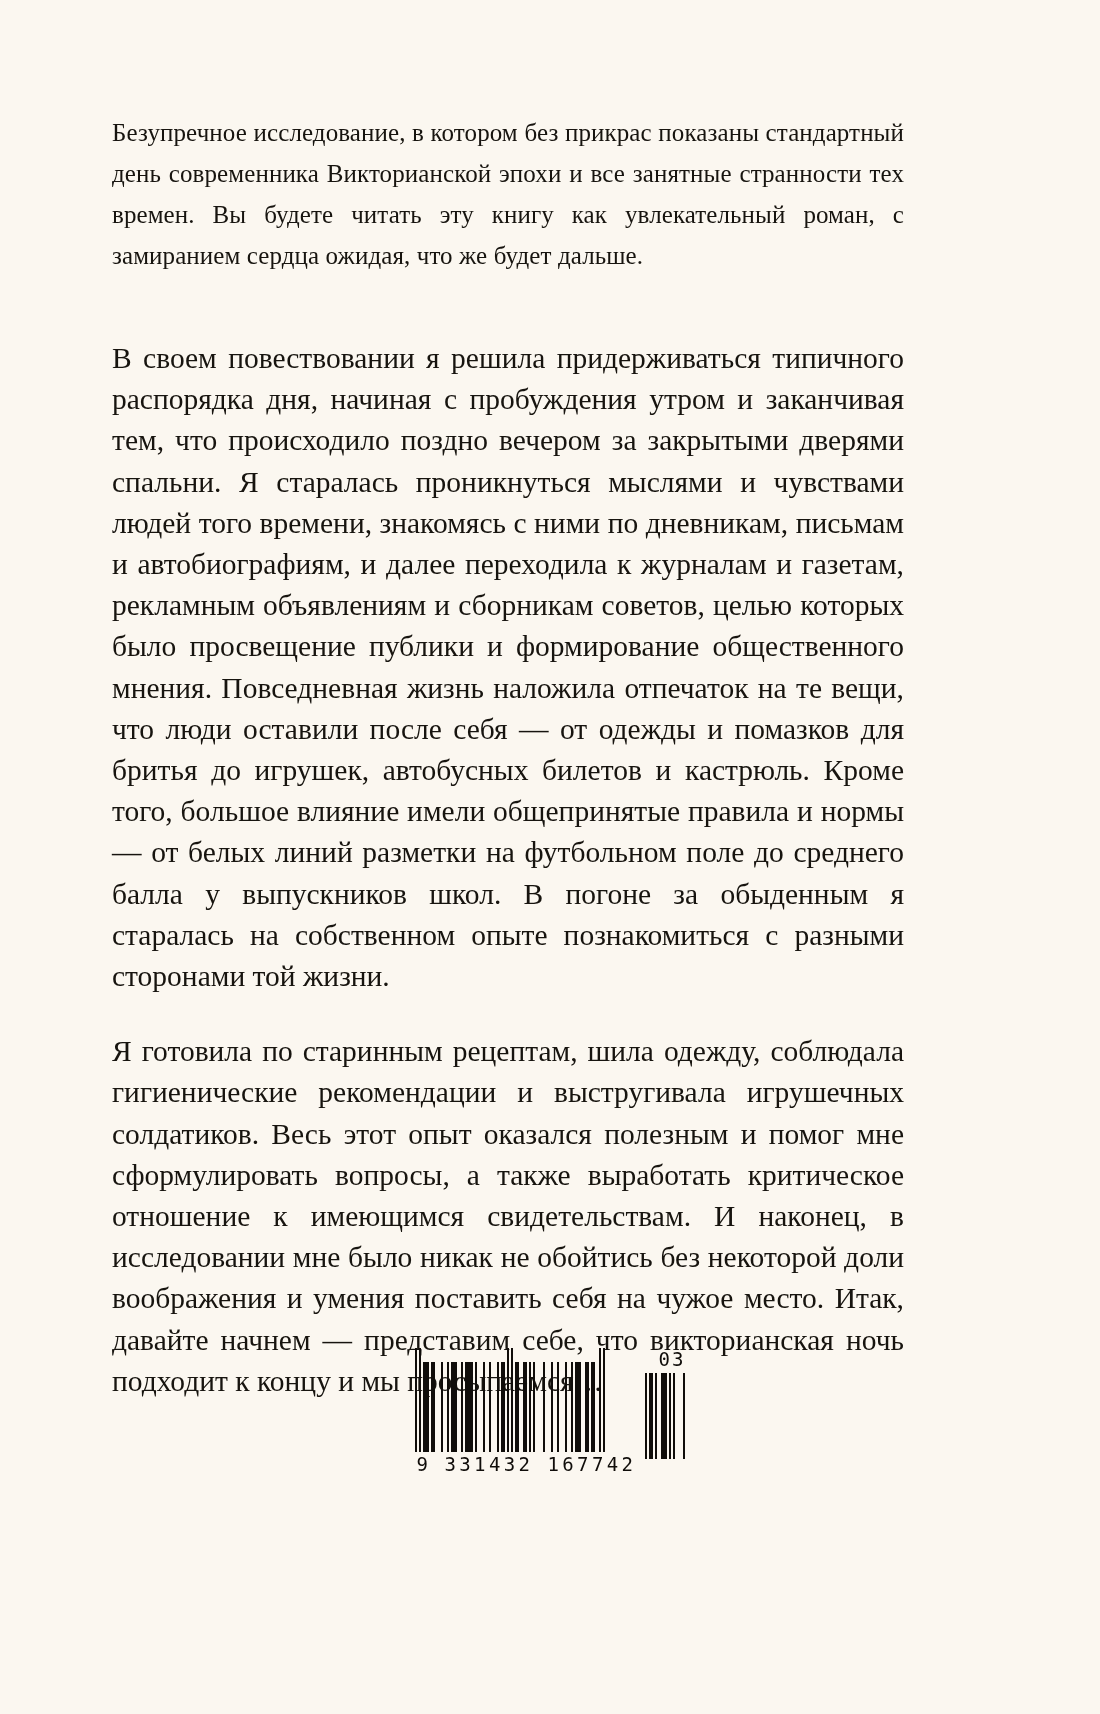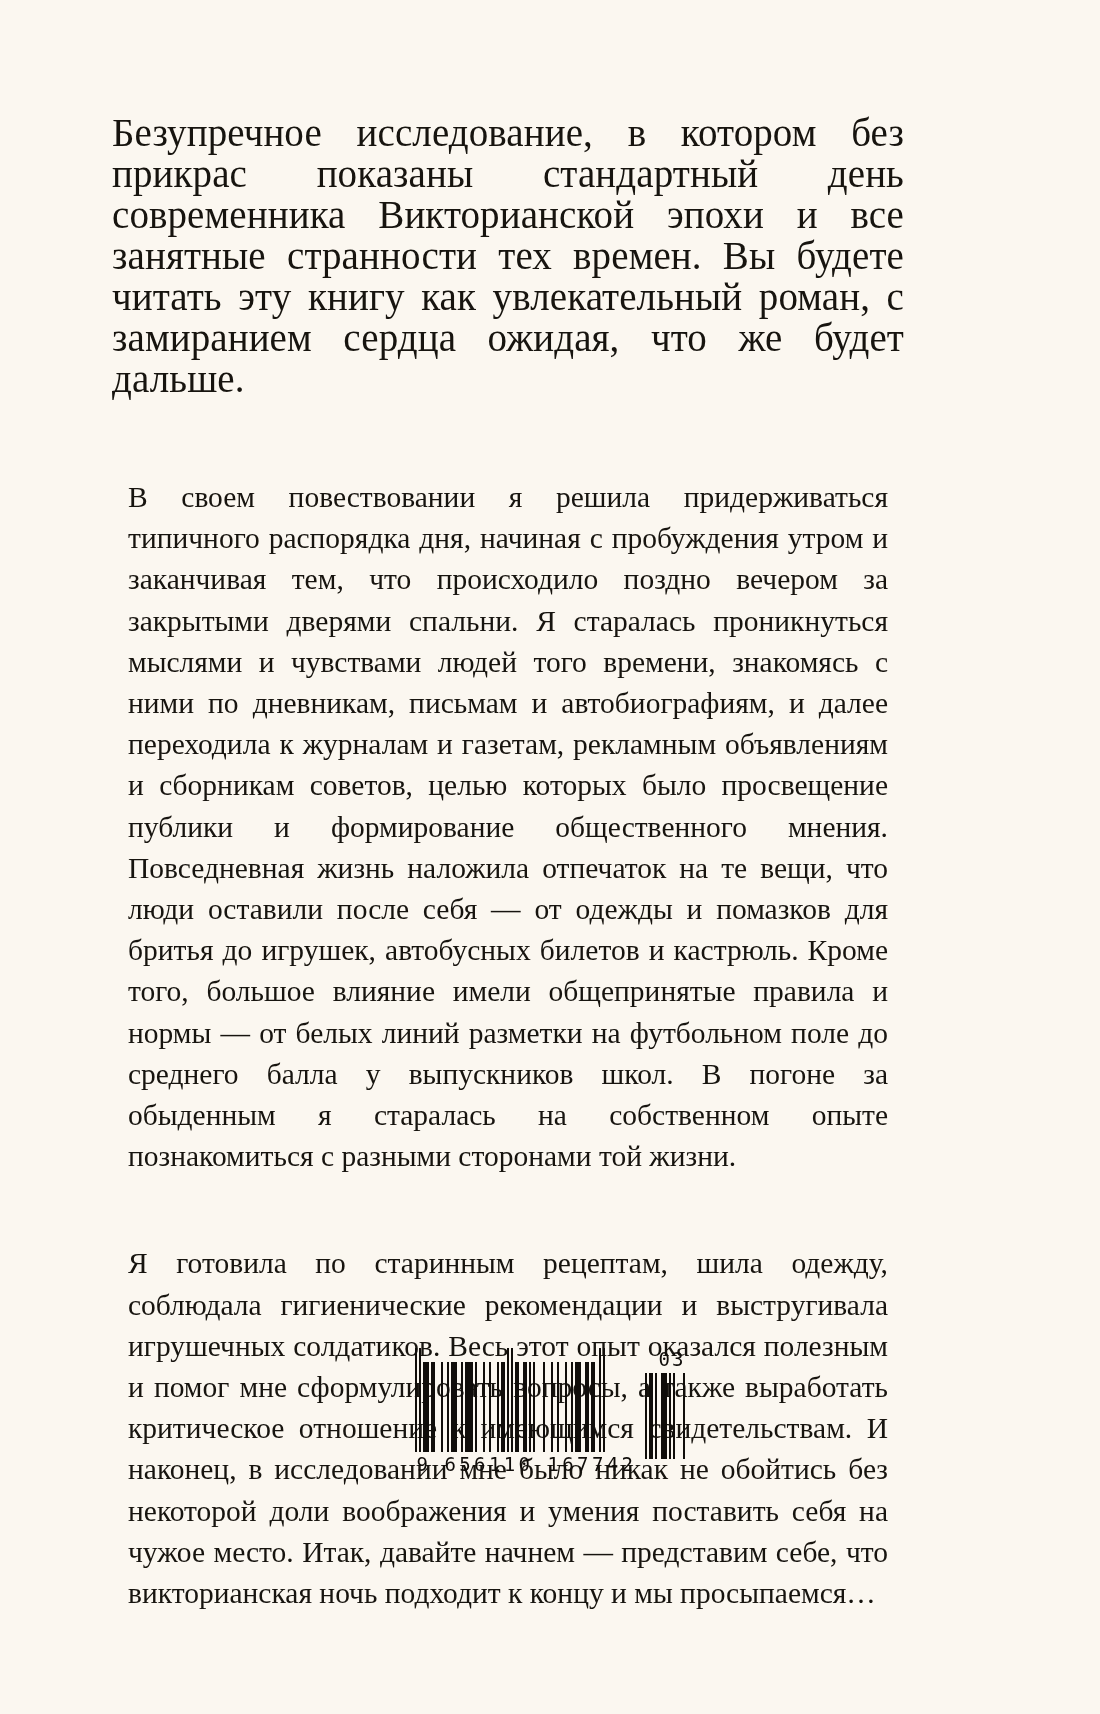--- a/index.html
+++ b/index.html
@@ -21,41 +21,41 @@
     background: #fbf7f0;
     box-sizing: border-box;
   }
   .content {
     position: absolute;
     left: 112px;
     top: 112px;
     width: 792px;
   }
   .quote-block {
-    font-size: 39px;
+    font-size: 25px;
     line-height: 41px;
     text-align: justify;
     text-justify: inter-word;
     letter-spacing: 0.1px;
     hyphens: none;
     margin: 0;
   }
   .attribution {
     font-style: italic;
     font-size: 29px;
     line-height: 40px;
     text-align: right;
     margin-top: 2px;
   }
   .body-para {
     font-size: 29.5px;
     line-height: 41.2px;
     text-align: justify;
     text-justify: inter-word;
-    margin: 16px;
+    margin: 0;
     hyphens: none;
   }
   .gap-large { height: 62px; }
   .gap-para  { height: 34px; }
   .signature {
     font-style: italic;
     font-size: 29px;
     text-align: right;
     margin-top: 22px;
     letter-spacing: 0.4px;
@@ -196,21 +196,21 @@
             <span class="bar" style="width: 4px; height: 90px;"></span>
             <span class="sp" style="width: 2px; height: 90px;"></span>
             <span class="bar" style="width: 4px; height: 90px;"></span>
             <span class="sp" style="width: 4px; height: 90px;"></span>
             <span class="bar" style="width: 2px; height: 104px;"></span>
             <span class="sp" style="width: 2px; height: 90px;"></span>
             <span class="bar" style="width: 2px; height: 104px;"></span>
           </div>
         <div class="ean-digits">
           <span class="lead">9</span>
-          <span class="grp-l">656110</span>
+          <span class="grp-l">331432</span>
           <span class="grp-r">167742</span>
         </div>
       </div>
 
       <div class="addon">
         <div class="addon-digits">03</div>
         <div class="addon-bars" id="addon-bars">
             <span class="bar" style="width: 2px; height: 86px;"></span>
             <span class="sp" style="width: 2px; height: 86px;"></span>
             <span class="bar" style="width: 4px; height: 86px;"></span>

